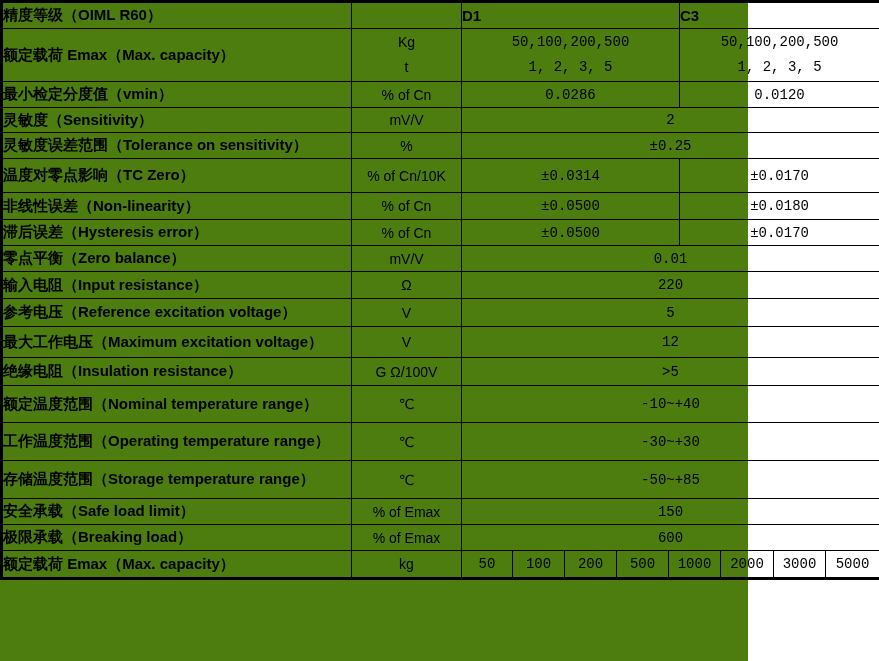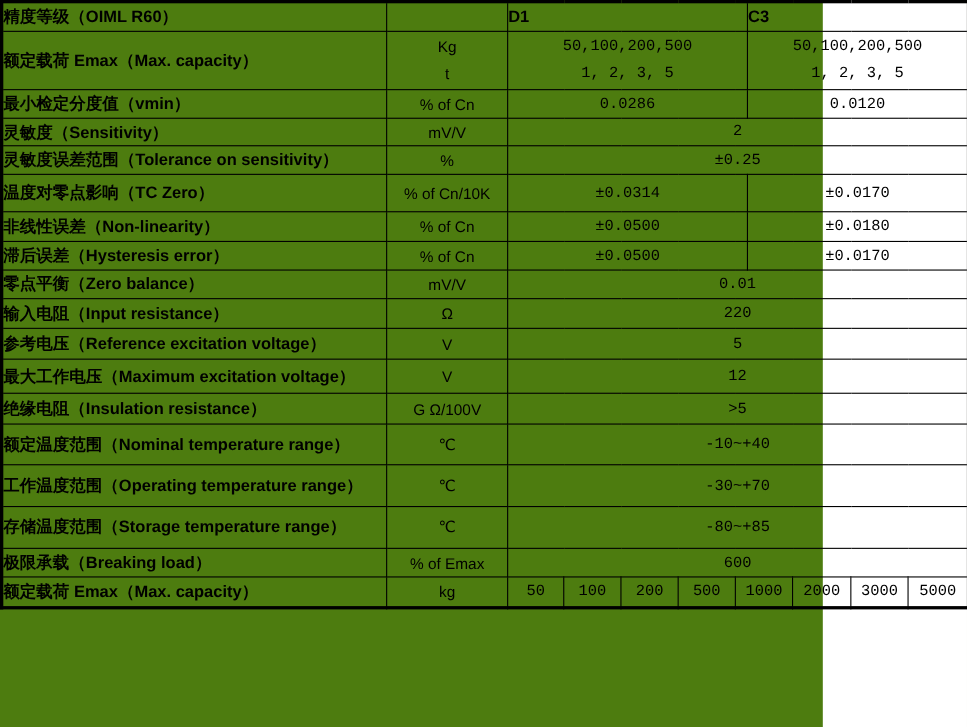--- a/index.html
+++ b/index.html
@@ -154,26 +154,31 @@
         <td class="val" colspan="9">&gt;5</td>
       </tr>
       <tr style="height:37px">
         <td class="lbl">额定温度范围（Nominal temperature range）</td>
         <td class="unit">℃</td>
         <td class="val" colspan="9">-10~+40</td>
       </tr>
       <tr style="height:38px">
         <td class="lbl">工作温度范围（Operating temperature range）</td>
         <td class="unit">℃</td>
-        <td class="val" colspan="9">-30~+70</td>
+        <td class="val" colspan="9">-30~+30</td>
       </tr>
       <tr style="height:38px">
         <td class="lbl">存储温度范围（Storage temperature range）</td>
         <td class="unit">℃</td>
-        <td class="val" colspan="9">-80~+85</td>
+        <td class="val" colspan="9">-50~+85</td>
+      </tr>
+      <tr style="height:26px">
+        <td class="lbl">安全承载（Safe load limit）</td>
+        <td class="unit">% of Emax</td>
+        <td class="val" colspan="9">150</td>
       </tr>
       <tr style="height:26px">
         <td class="lbl">极限承载（Breaking load）</td>
         <td class="unit">% of Emax</td>
         <td class="val" colspan="9">600</td>
       </tr>
       <tr style="height:28px">
         <td class="lbl">额定载荷 Emax（Max. capacity）</td>
         <td class="unit">kg</td>
         <td class="val">50</td>

